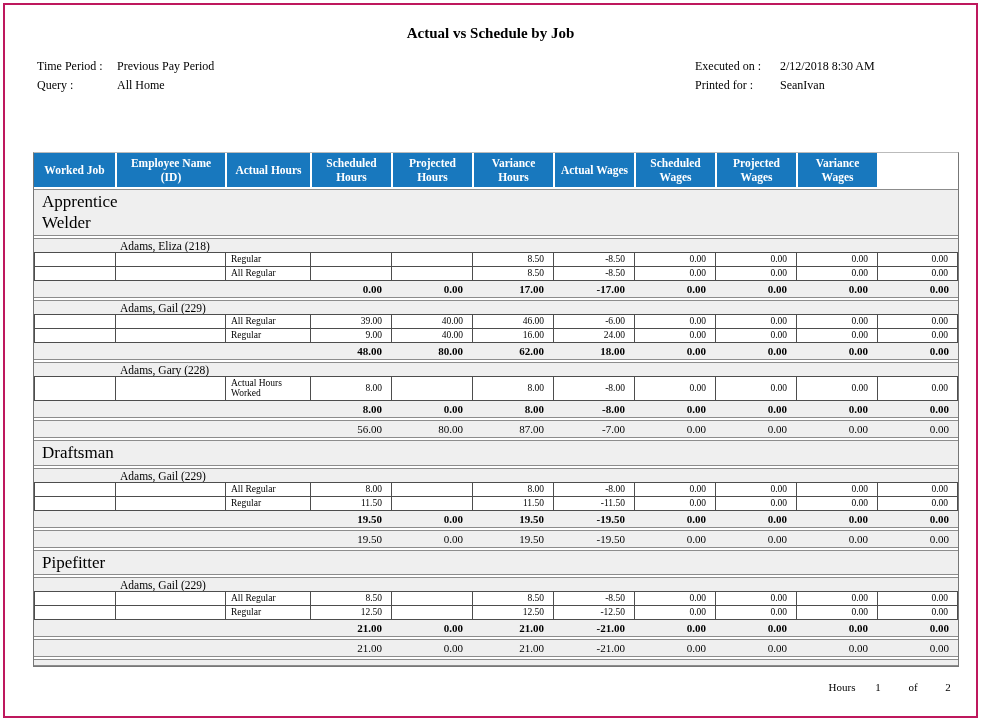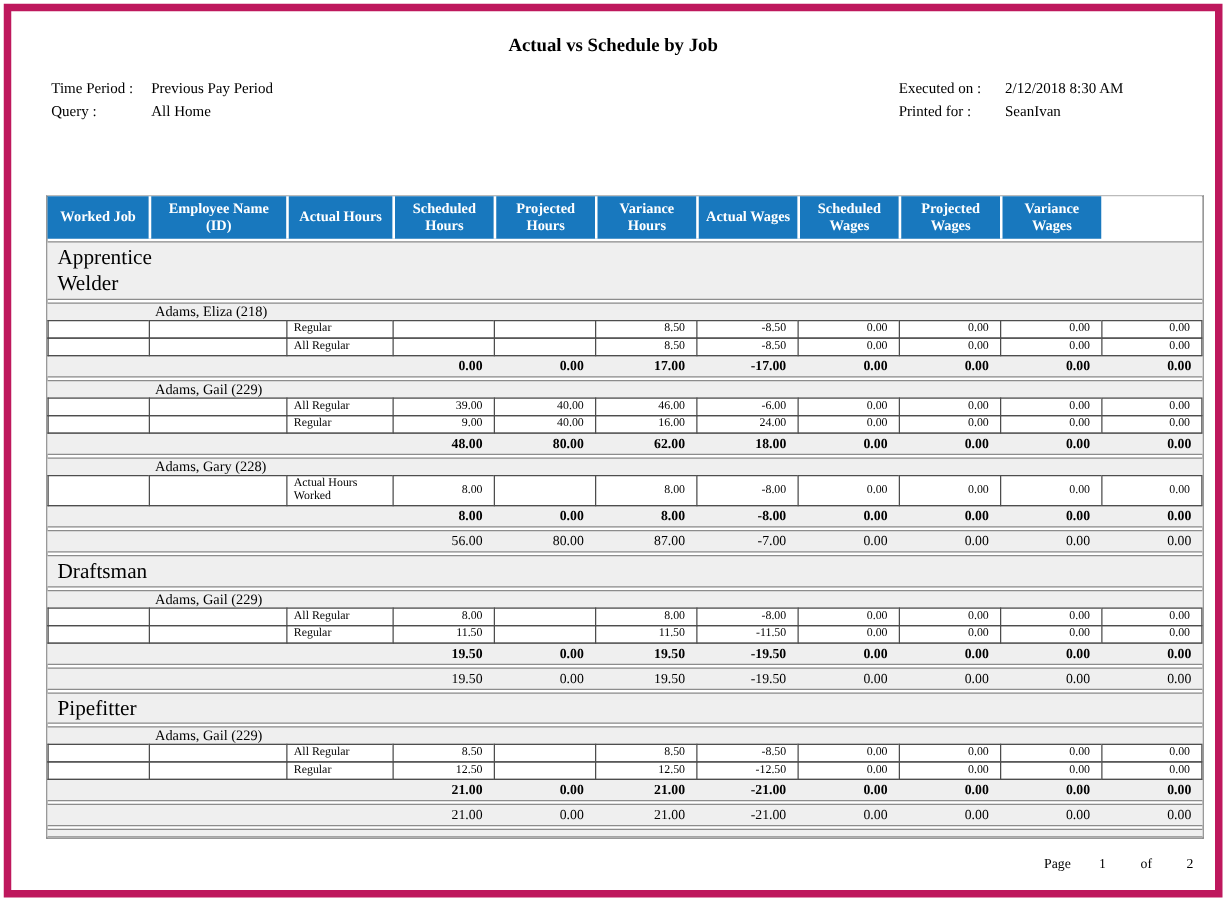--- a/index.html
+++ b/index.html
@@ -1,27 +1,27 @@
 <!DOCTYPE html>
 <html style="--header-bg: #1878BE; --header-text: #FFFFFF; --band-bg: #EFEFEF;"><head>
 <meta charset="utf-8">
 <style>
   html,body{margin:0;padding:0;background:#fff;width:982px;height:724px;overflow:hidden;
             font-family:"Liberation Serif", serif; -webkit-font-smoothing:antialiased;}
-  .page{position:absolute;left:3px;top:3px;right:4px;bottom:6px;border:6px solid #be185d;background:#fff;}
+  .page{position:absolute;left:3px;top:3px;right:4px;bottom:6px;border:2px solid #be185d;background:#fff;}
 
   .title{position:absolute;top:20px;left:0;right:0;text-align:center;
          font-size:15px;font-weight:bold;color:#000;}
 
   .meta{position:absolute;top:52px;font-size:12px;color:#000;}
   .meta-left{left:32px;}
   .meta-right{left:690px;}
   .meta-row{display:flex;height:19px;align-items:center;}
   .meta-left .mlabel{width:80px;}
-  .meta-right .mlabel{width:85px;margin-left:20px;}
+  .meta-right .mlabel{width:85px;}
 
   .rtable{position:absolute;left:28px;top:147px;width:924px;
           border-left:1px solid #777;border-right:1px solid #777;border-bottom:1px solid #777;
           border-top:1px solid #bbb;}
   .trow{display:grid;grid-template-columns:81px 110px 85px 81px 81px 81px 81px 81px 81px 81px 81px;}
 
   .hrow{display:grid;grid-template-columns:81px 110px 85px 81px 81px 81px 81px 81px 81px 81px 81px;
         height:34px;}
   .hcell{background:var(--header-bg,#1878BE);color:var(--header-text,#fff);font-weight:bold;
          font-size:11.5px;line-height:1.25;display:flex;align-items:center;justify-content:center;
@@ -322,19 +322,19 @@
           <div class="tcell">0.00</div>
           <div class="tcell">0.00</div>
           <div class="tcell">0.00</div>
           <div class="tcell">0.00</div>
         </div>
         <div class="trow cutoff band"></div>
       </div>
   </div>
 
   <div class="footer">
-    <span class="f-page">Page</span>
+    <span class="f-page">Hours</span>
     <span class="f-num">1</span>
     <span class="f-of">of</span>
     <span class="f-total">2</span>
   </div>
 
 </div>
 
 </body></html>

